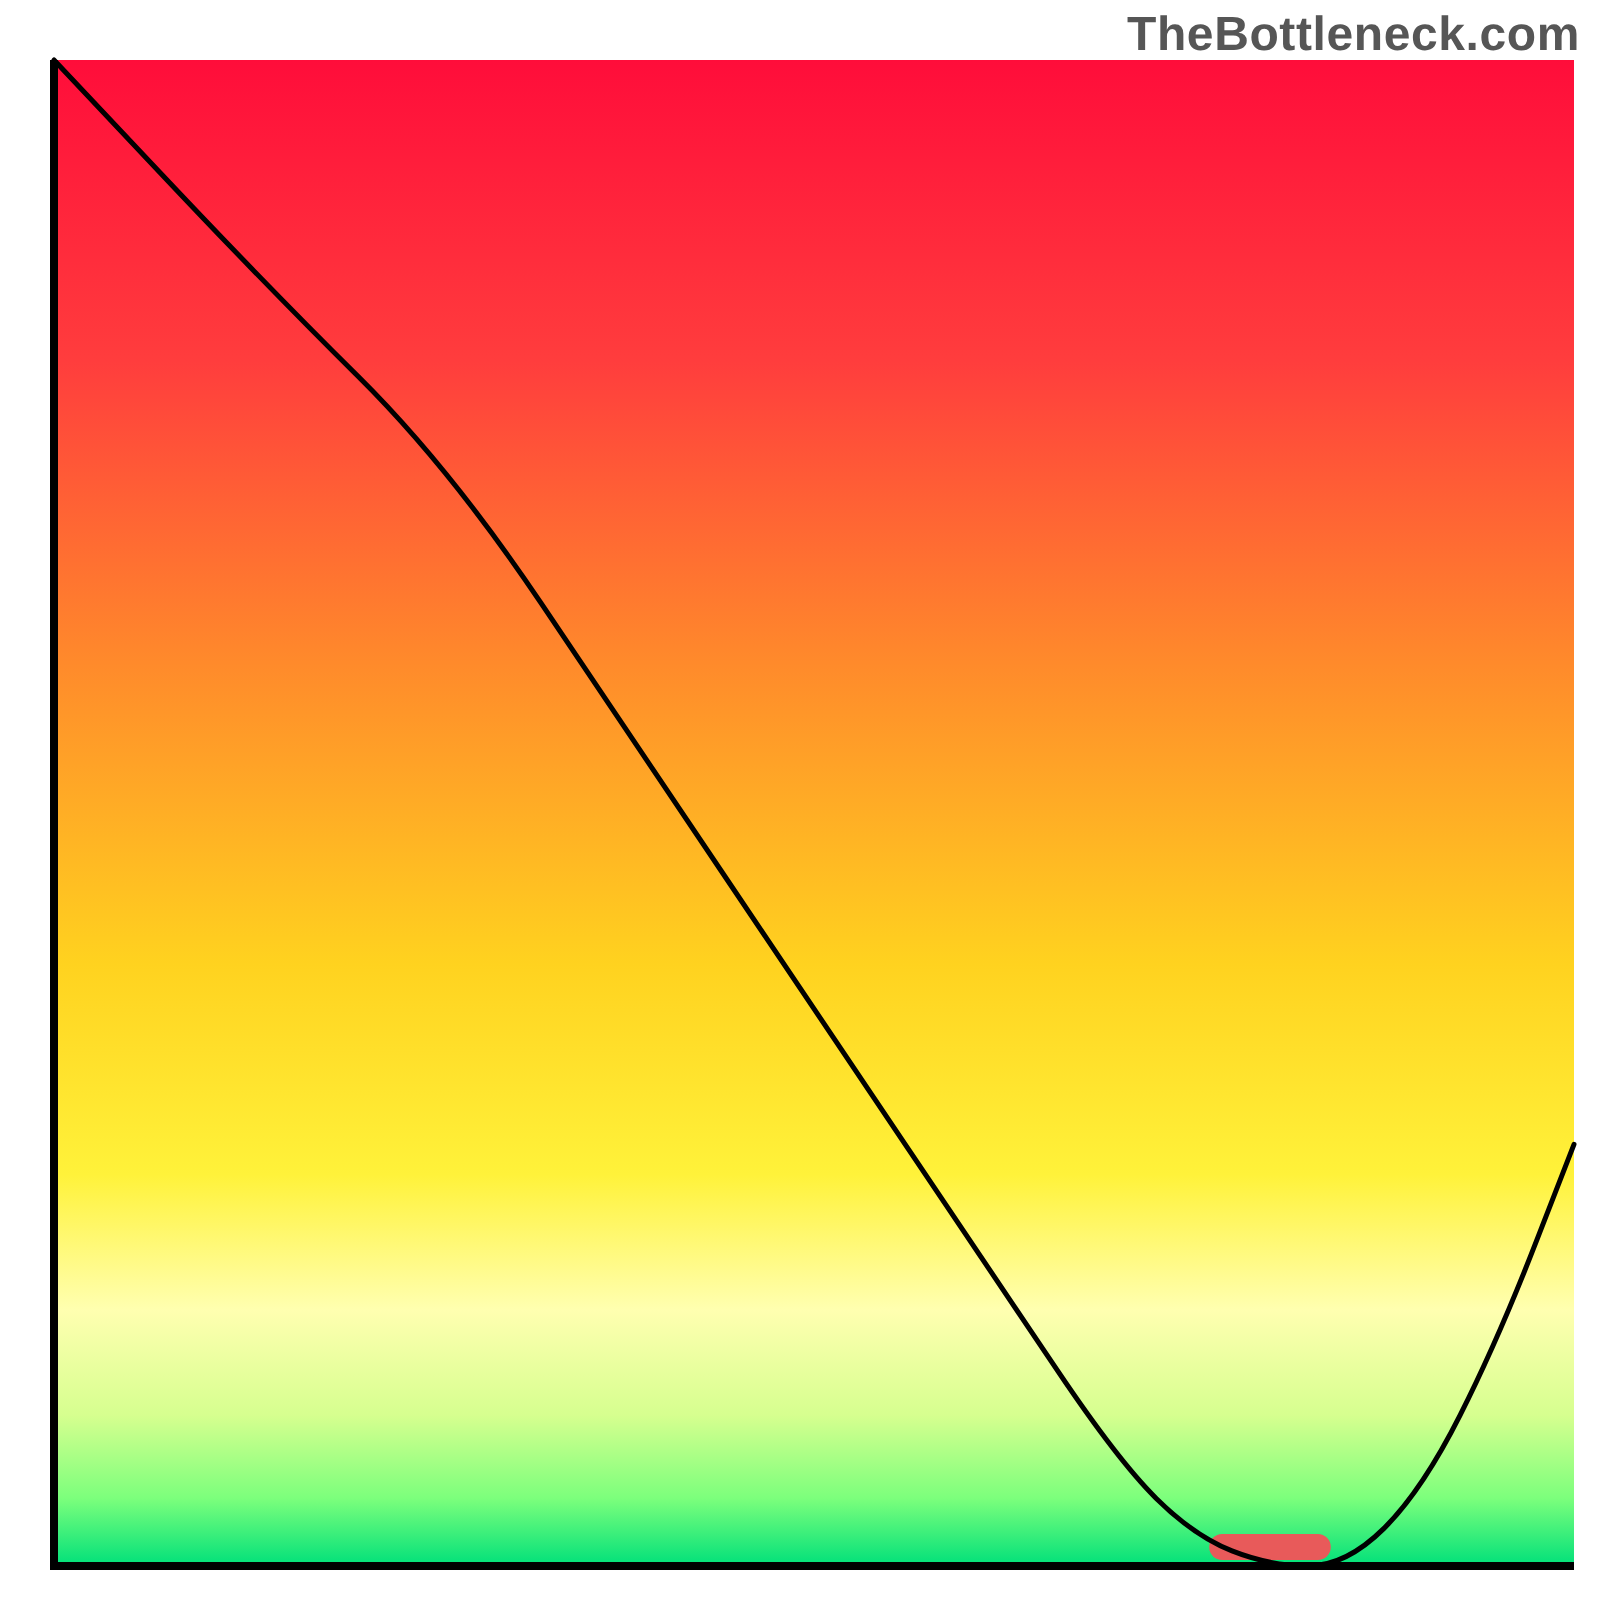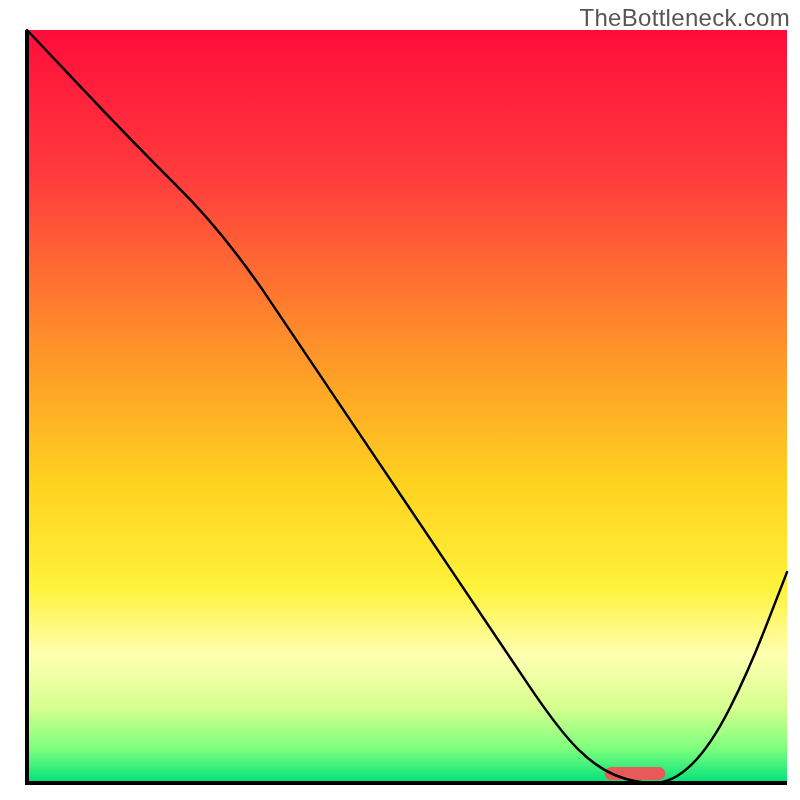--- a/index.html
+++ b/index.html
@@ -14,21 +14,21 @@
   .frame {
     position: relative;
     width: 800px;
     height: 800px;
   }
   .watermark {
     position: absolute;
     top: 4px;
     right: 10px;
     font-size: 24px;
-    font-weight: 400;
+    font-weight: 700;
     color: #565656;
     letter-spacing: 0.3px;
   }
   svg {
     position: absolute;
     top: 0;
     left: 0;
   }
 </style>
 </head>

